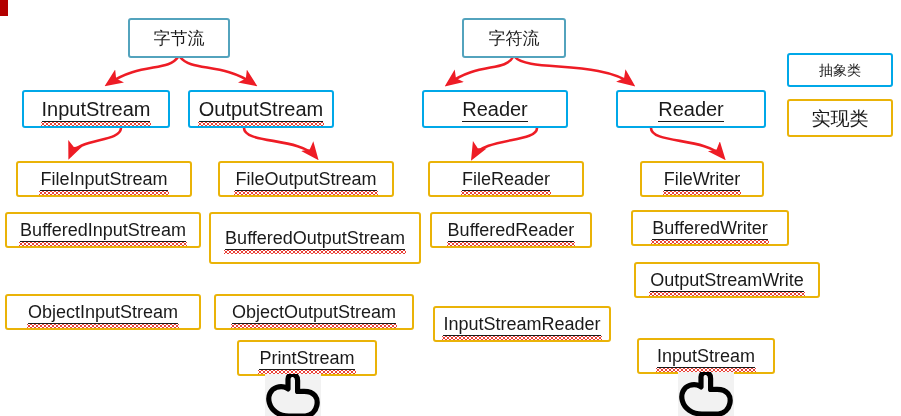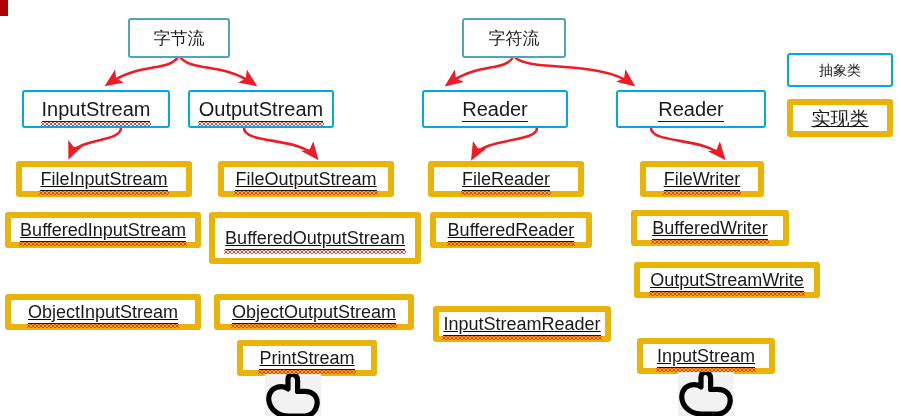--- a/index.html
+++ b/index.html
@@ -51,22 +51,21 @@
   }
   
   .node.abstract {
     border: 2px solid #00a8e8;
   }
   .node.abstract-teal {
     border: 2px solid #53a3bd;
   }
   
   .node.concrete {
-    border: 6px solid #eab308;
-    text-decoration: underline;
+    border: 2px solid #eab308;
   }
   
   .ul .txt::after {
     content: "";
     position: absolute;
     left: 0;
     right: 0;
     bottom: -3px;
     height: 1px;
     background: #1a1a1a;

